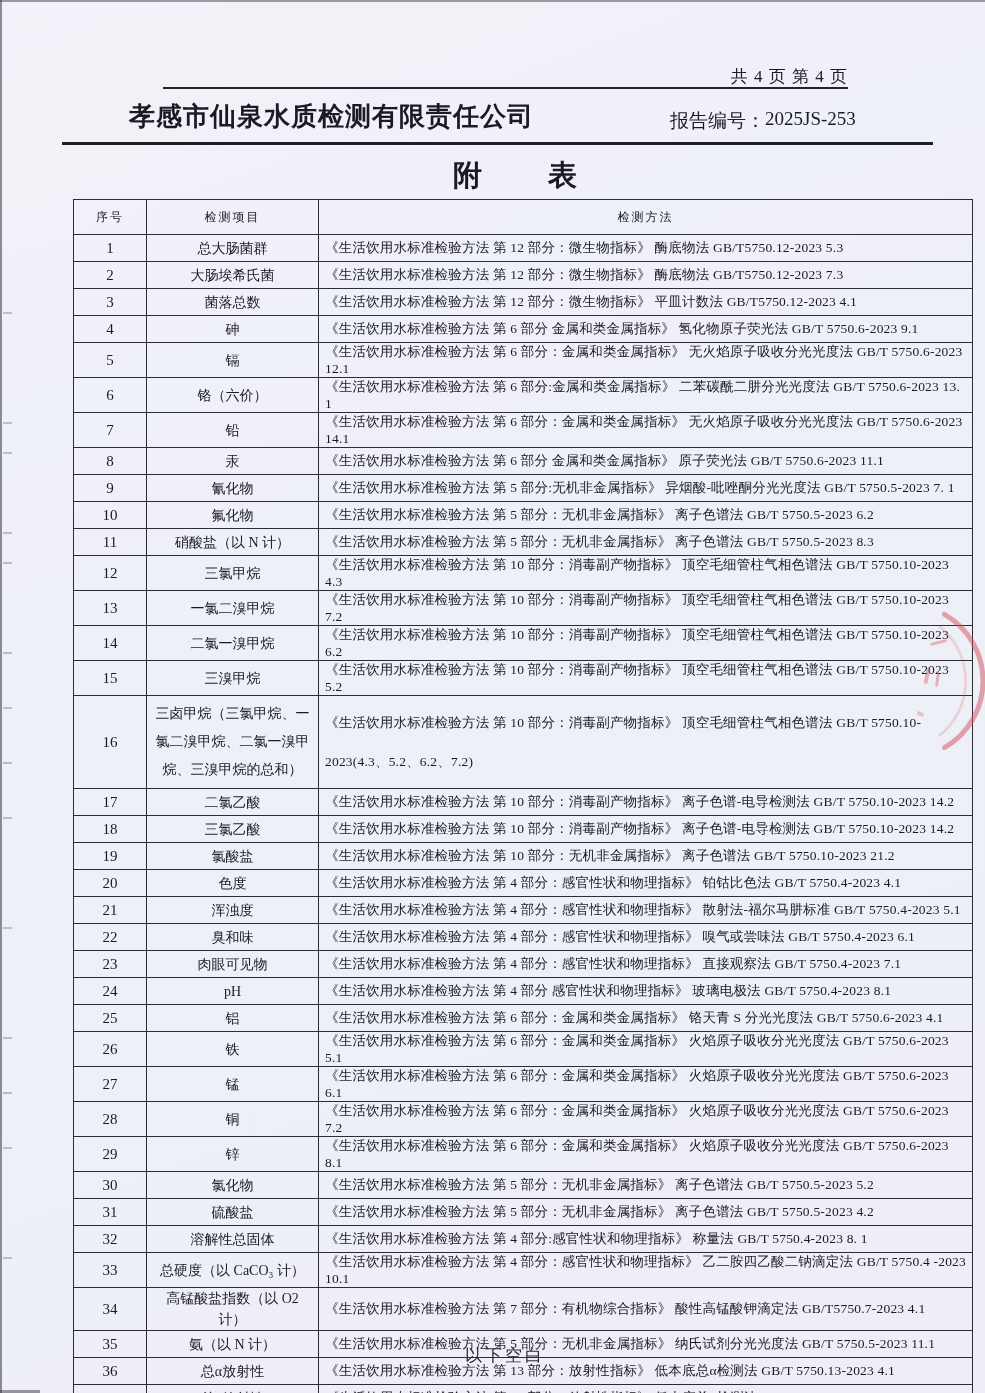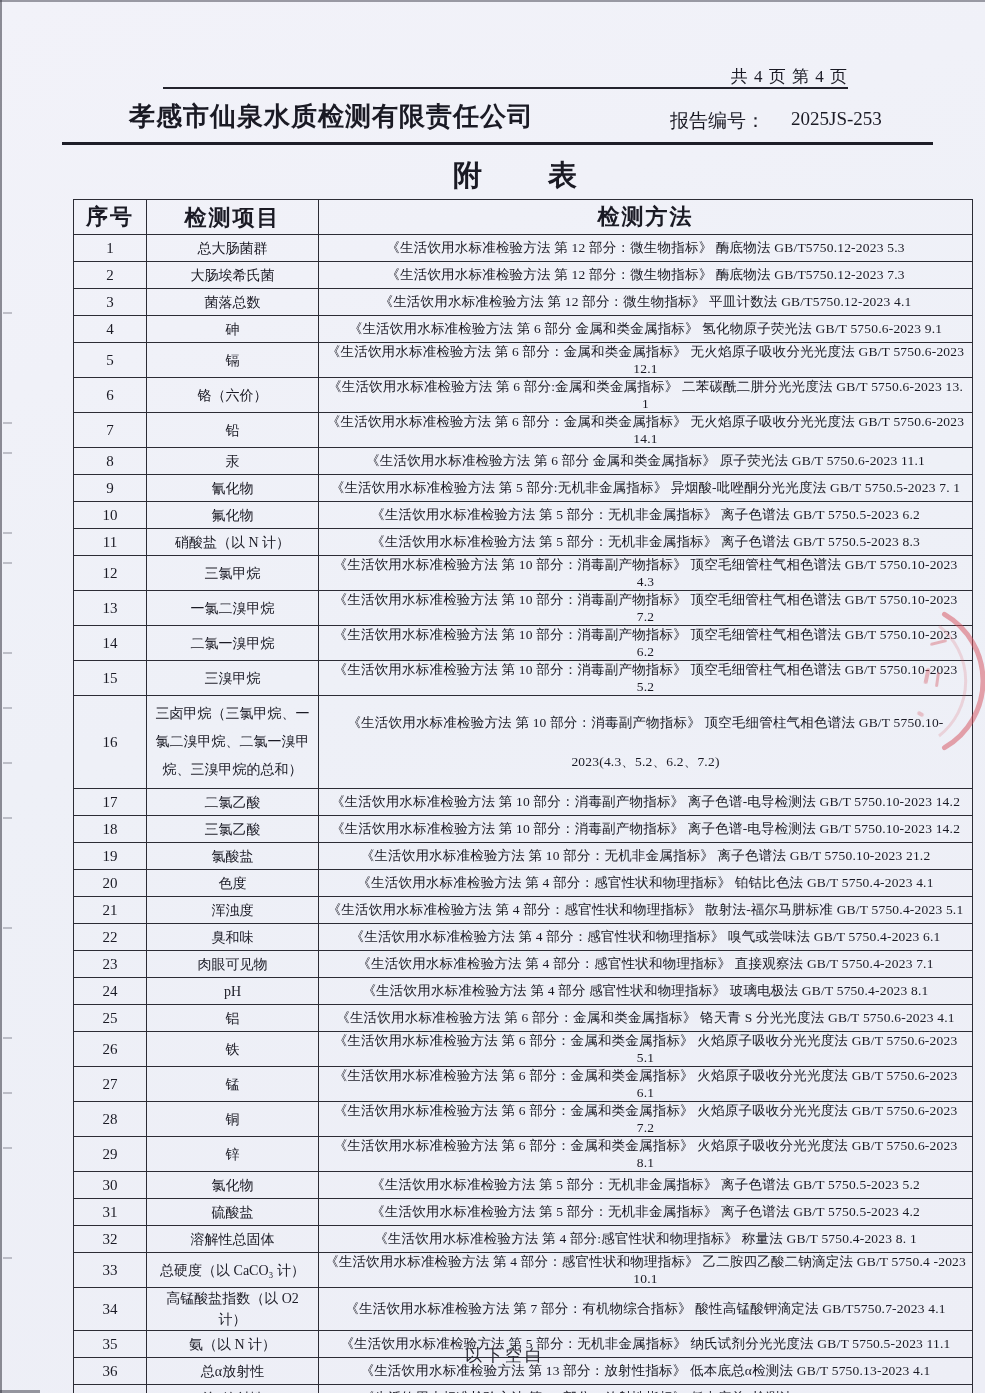--- a/index.html
+++ b/index.html
@@ -21,39 +21,39 @@
     font-size:17px;letter-spacing:1px;white-space:nowrap;
   }
   .rule1{position:absolute;left:163px;top:87px;width:685px;height:2px;background:#23232d;}
   .company{
     position:absolute;left:129px;top:99px;
     font-family:Liberation Mono, monospace;
     font-weight:700;font-size:26px;letter-spacing:1px;white-space:nowrap;
   }
   .report-no{
     position:absolute;left:670px;top:108px;
-    font-size:19px;display:flex;gap:26px;white-space:nowrap;
+    font-size:19px;display:flex;white-space:nowrap;
   }
   .rule2{position:absolute;left:62px;top:142px;width:871px;height:3px;background:#1e1e28;}
   .doc-title{
     position:absolute;left:453px;top:156px;
     font-size:29px;font-weight:700;letter-spacing:0;
     display:flex;gap:66px;white-space:nowrap;
   }
 
   table.tbl{
     position:absolute;left:73px;top:199px;width:860px;
     border-collapse:collapse;table-layout:fixed;
   }
   .tbl th,.tbl td{border:1.5px solid #2c2c35;padding:0 6px;overflow:hidden;}
-  .tbl th{height:34px;font-size:22px;font-weight:700;letter-spacing:2px;text-align:center;}
+  .tbl th{height:34px;font-size:12px;font-weight:400;letter-spacing:2px;text-align:center;}
   .tbl td{height:26px;}
   .c-no{width:60px;text-align:center;font-size:15px;}
   .c-item{width:159px;text-align:center;font-size:14px;line-height:1.5;margin-top:48px;}
-  .c-method{width:641px;text-align:center;font-size:13.5px;padding:0 8px 0 10px;letter-spacing:.2px;}
+  .c-method{width:641px;text-align:left;font-size:13.5px;padding:0 8px 0 10px;letter-spacing:.2px;}
   tr.tall td{height:80px;}
   tr.tall .c-item{line-height:2.0;padding:4px 6px;}
   tr.tall .c-method{line-height:2.9;}
 
   .footer-note{
     position:absolute;left:0;top:1344px;width:1010px;
     text-align:center;font-size:17px;letter-spacing:3px;color:#2a2a34;
   }
 
   .stamp-svg{position:absolute;left:821px;top:596px;pointer-events:none;}

